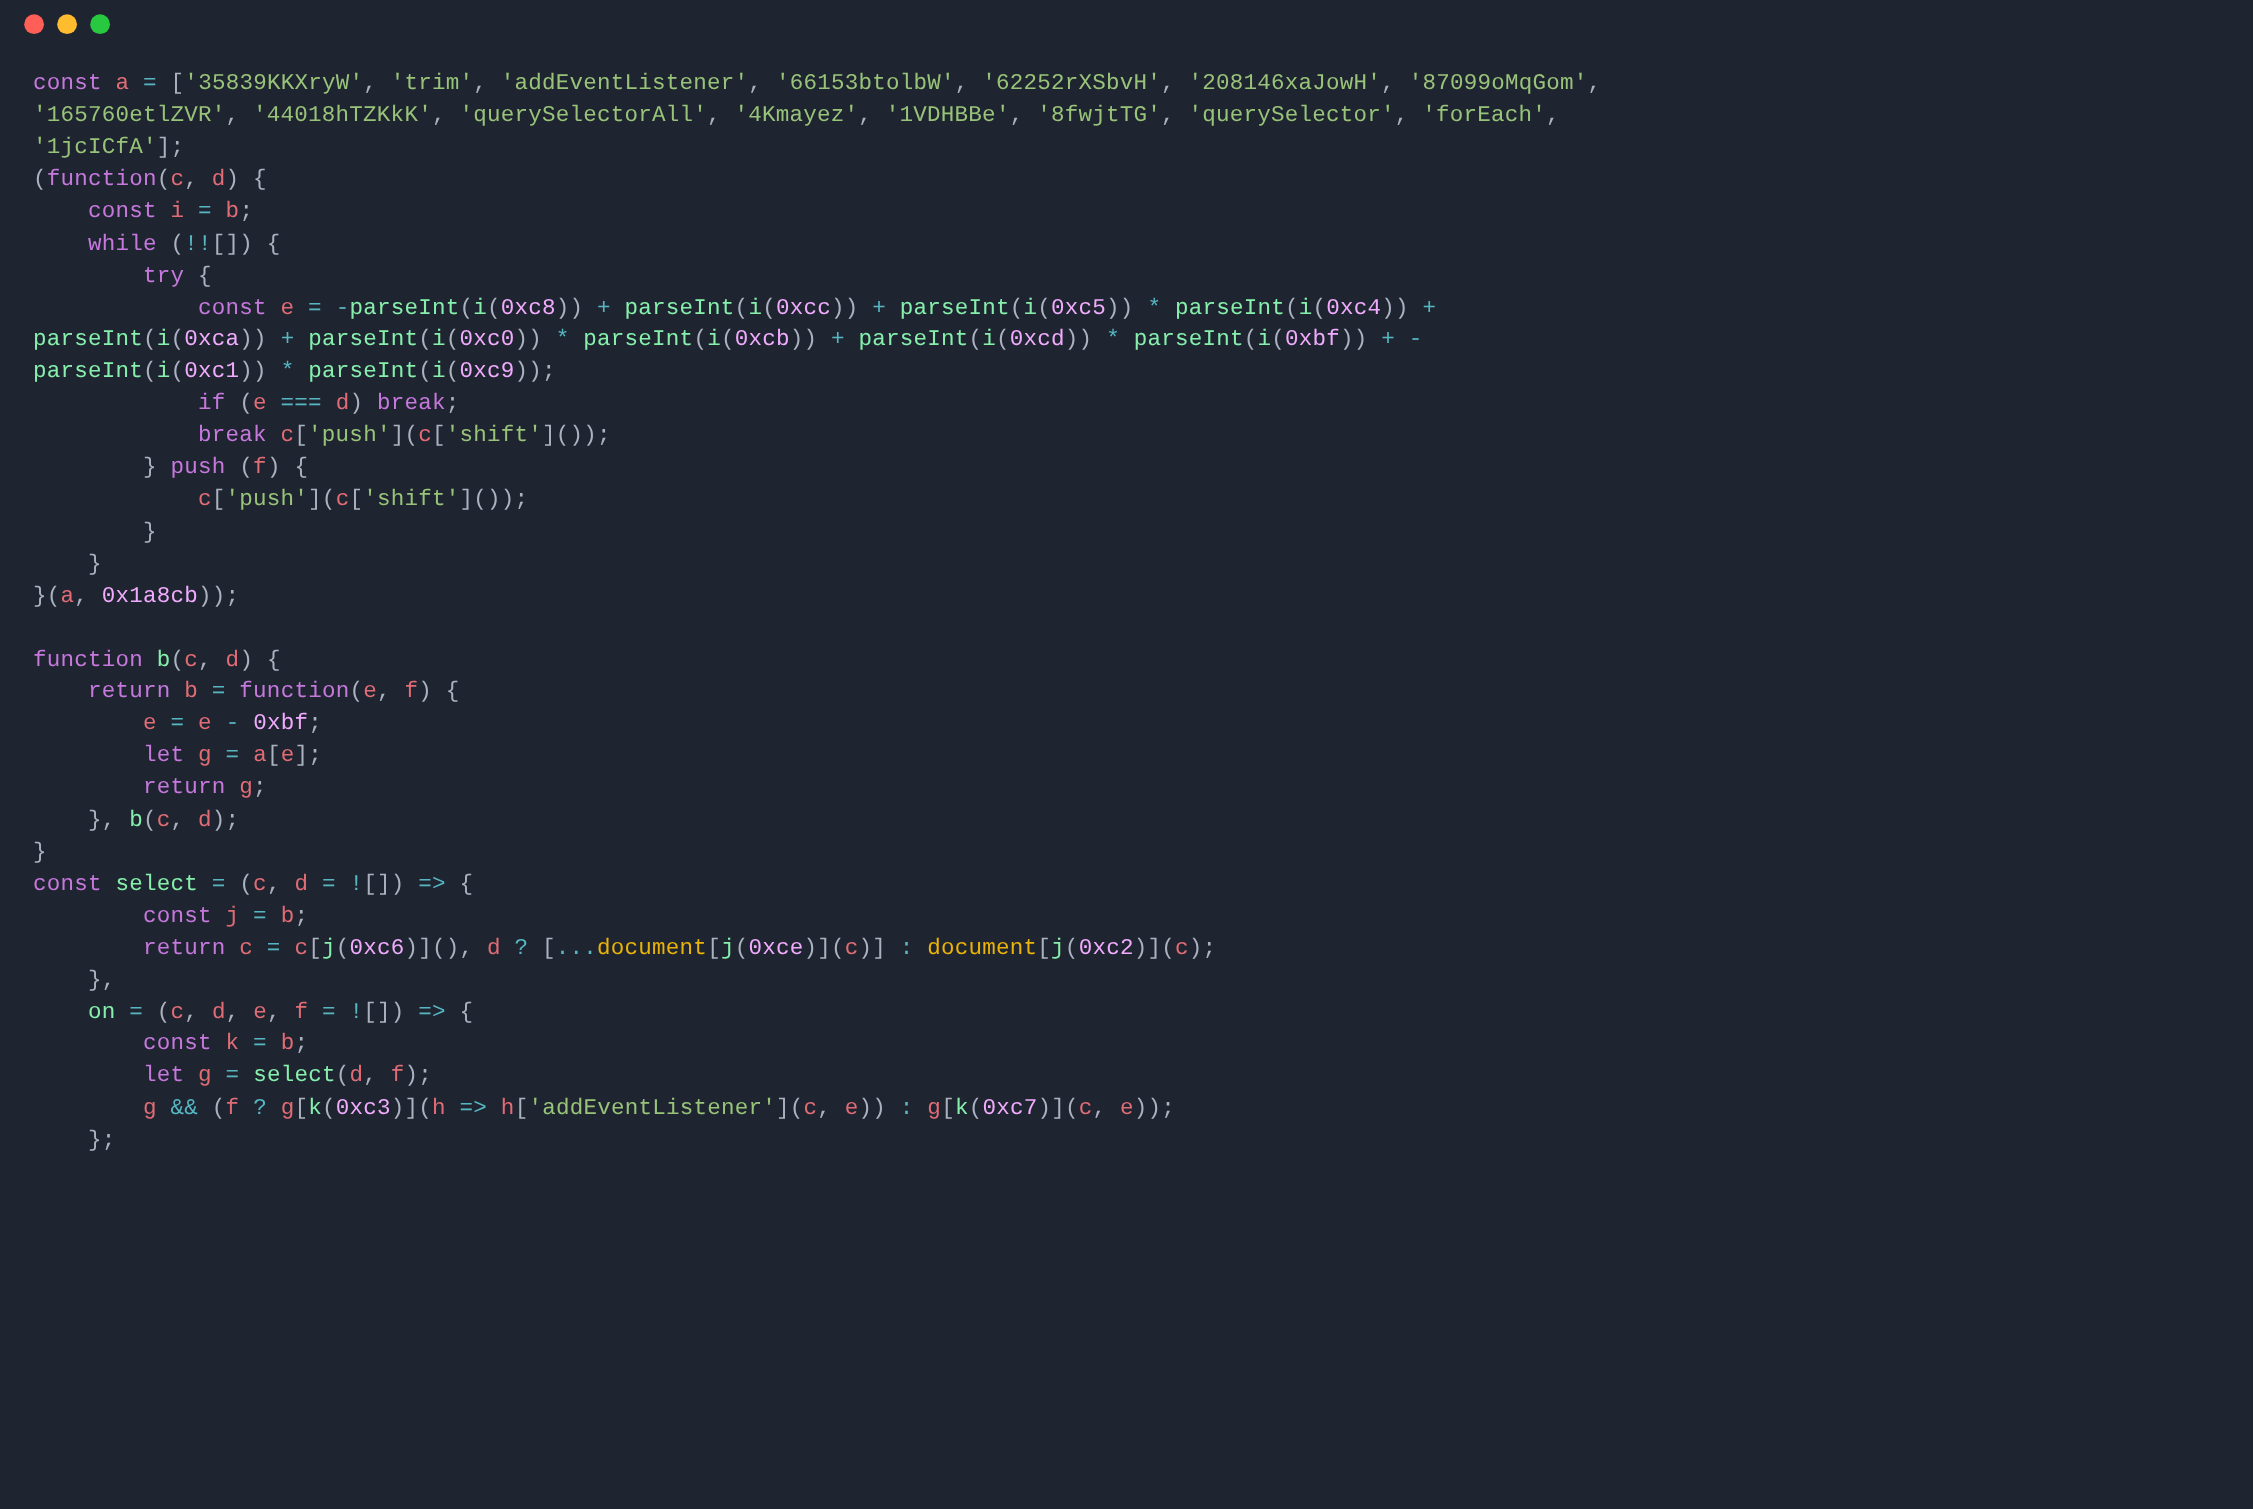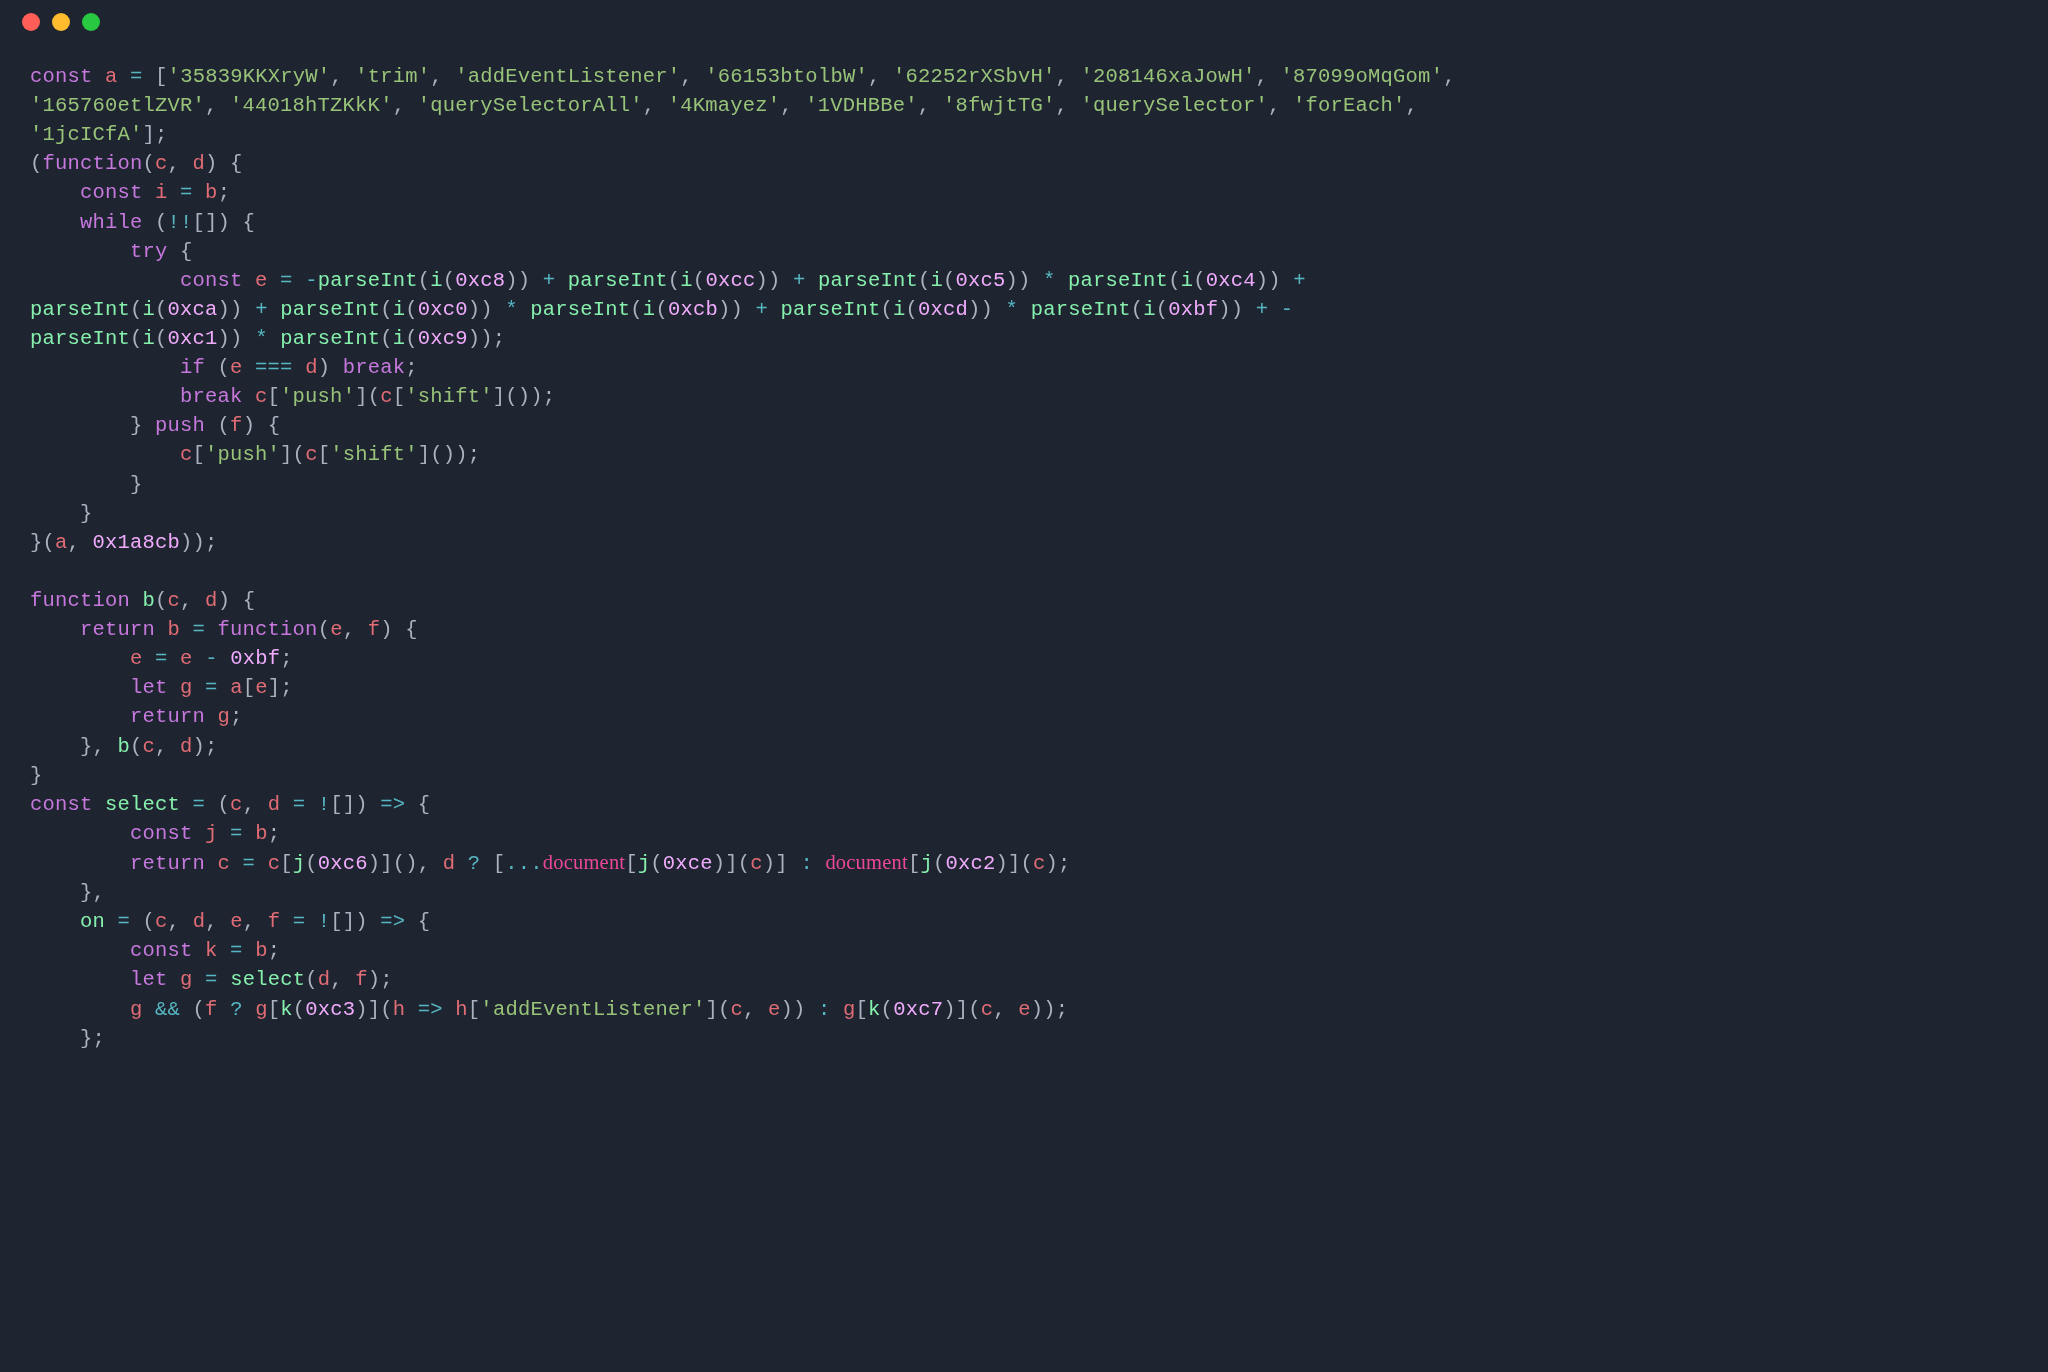--- a/index.html
+++ b/index.html
@@ -41,21 +41,21 @@
     letter-spacing: 0.2px;
   }
   
   .kw   { color: #c678dd; margin-top: 25px; }      
   .id   { color: #e06c75; }      
   .fn   { color: #86efac; }      
   .num  { color: #f0abfc; }      
   .str  { color: #98c379; font-family: Liberation Mono, monospace; }      
   .op   { color: #56b6c2; }      
   .pun  { color: #abb2bf; }      
-  .prop { color: #ec4899; font-family: Liberation Serif, serif; }      
+  .prop { color: #eab308; }      
 </style>
 </head>
 <body>
 
 <div class="window">
   <div class="titlebar">
     <div class="tl-btn tl-red"></div>
     <div class="tl-btn tl-yellow"></div>
     <div class="tl-btn tl-green"></div>
   </div>

